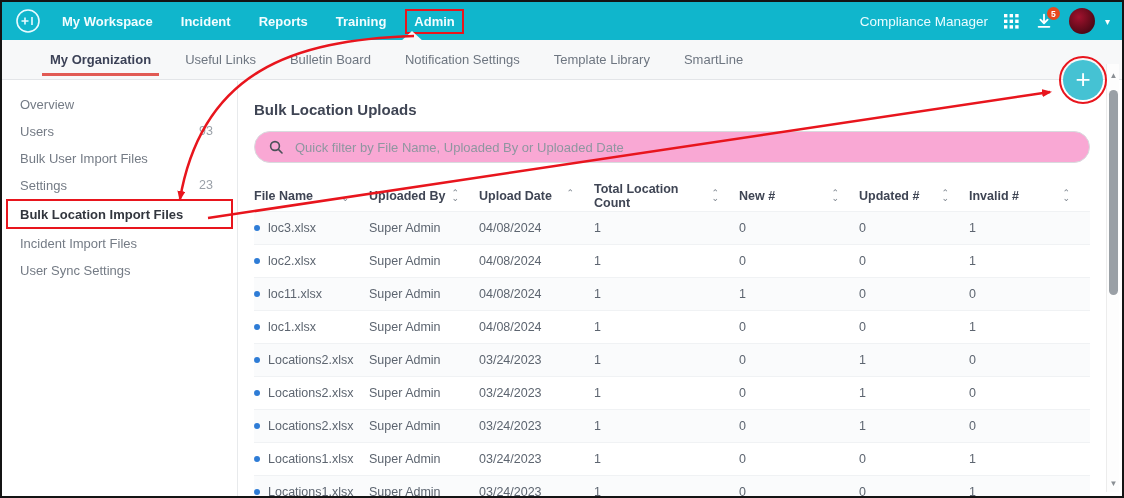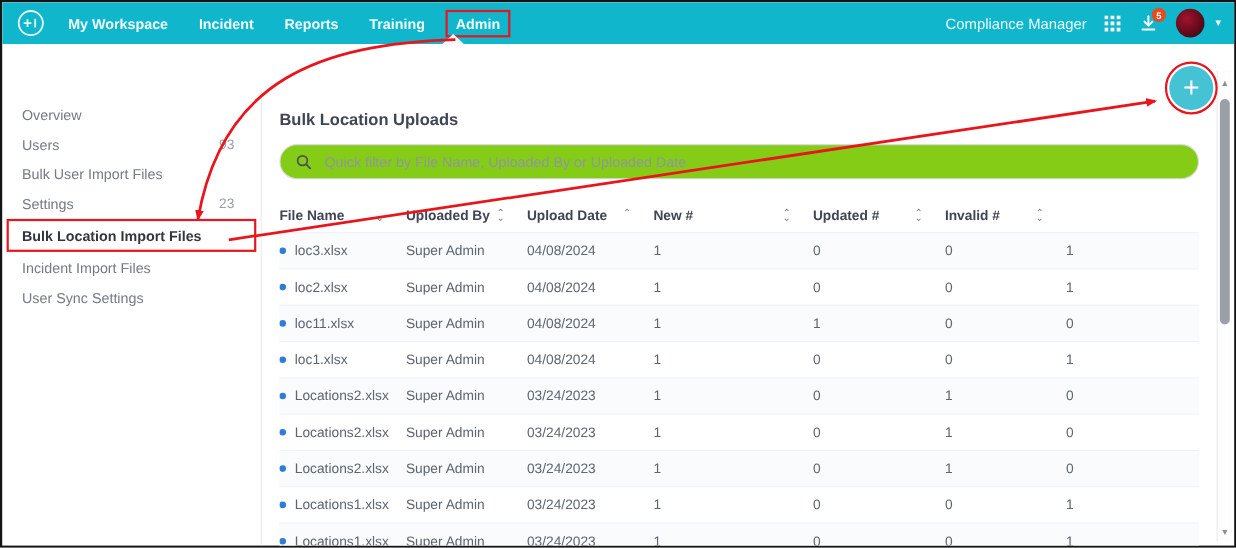--- a/index.html
+++ b/index.html
@@ -48,21 +48,21 @@
     display:flex;align-items:center;height:22px;margin:0 6px 5px 6px;
     padding:0 18px 0 12px;font-size:13px;color:#747b85;cursor:pointer;
   }
   .side-item .count{margin-left:auto;color:#9aa0a8;font-size:12.5px;}
   .side-item.active{font-weight:700;color:#32363e;height:26px;text-align:right;}
   .side-item.annotated{outline:2.5px solid #e8151d;outline-offset:0px;}
   .main{flex:1;position:relative;padding:20px 24px 0 16px;}
   .page-title{font-size:15px;font-weight:700;color:#3f4554;margin:0 0 13px 0;}
   .searchbox{
     display:flex;align-items:center;gap:10px;height:32px;border:1px solid #d8dbde;border-radius:16px;
-    background:#84cc16;padding:0 14px;margin-right:8px;
+    background:#f9a8d4;padding:0 14px;margin-right:8px;
   }
   .searchbox input{
     border:none;outline:none;flex:1;font-size:13px;color:#3c4257;background:transparent;
     font-family:"Liberation Sans","DejaVu Sans",sans-serif;
   }
   .searchbox input::placeholder{color:#8f96a0;}
   
   .table{margin-top:18px;margin-right:8px;}
   .tr,.thead{display:grid;grid-template-columns:115px 110px 115px 145px 120px 110px 1fr;align-items:center;}
   .thead{height:30px;}
@@ -141,20 +141,35 @@
             <path d="M4 16.5h12"></path>
         </svg>
         <span class="badge">5</span>
       </span>
       <span class="avatar"></span>
       <span class="caret-down">▾</span>
     </div>
   </header>
   <div class="notch"></div>
 
+  <nav class="subnav">
+
+      <span class="subnav-item active">My Organization</span>
+
+      <span class="subnav-item">Useful Links</span>
+
+      <span class="subnav-item">Bulletin Board</span>
+
+      <span class="subnav-item">Notification Settings</span>
+
+      <span class="subnav-item">Template Library</span>
+
+      <span class="subnav-item">SmartLine</span>
+
+  </nav>
 
   <div class="body">
     <aside class="sidebar">
 
         <div class="side-item">
           <span>Overview</span>
           <span class="count"></span>
         </div>
 
         <div class="side-item">
@@ -222,20 +237,27 @@
             </div>
 
             <div class="th">
               <span>Upload Date</span>
               <span class="sort" data-sort="asc">
                 <i class="u"></i>
                 <i class="d"></i>
               </span>
             </div>
 
+            <div class="th">
+              <span>Total Location Count</span>
+              <span class="sort" data-sort="both">
+                <i class="u"></i>
+                <i class="d"></i>
+              </span>
+            </div>
 
             <div class="th">
               <span>New #</span>
               <span class="sort" data-sort="both">
                 <i class="u"></i>
                 <i class="d"></i>
               </span>
             </div>
 
             <div class="th">

